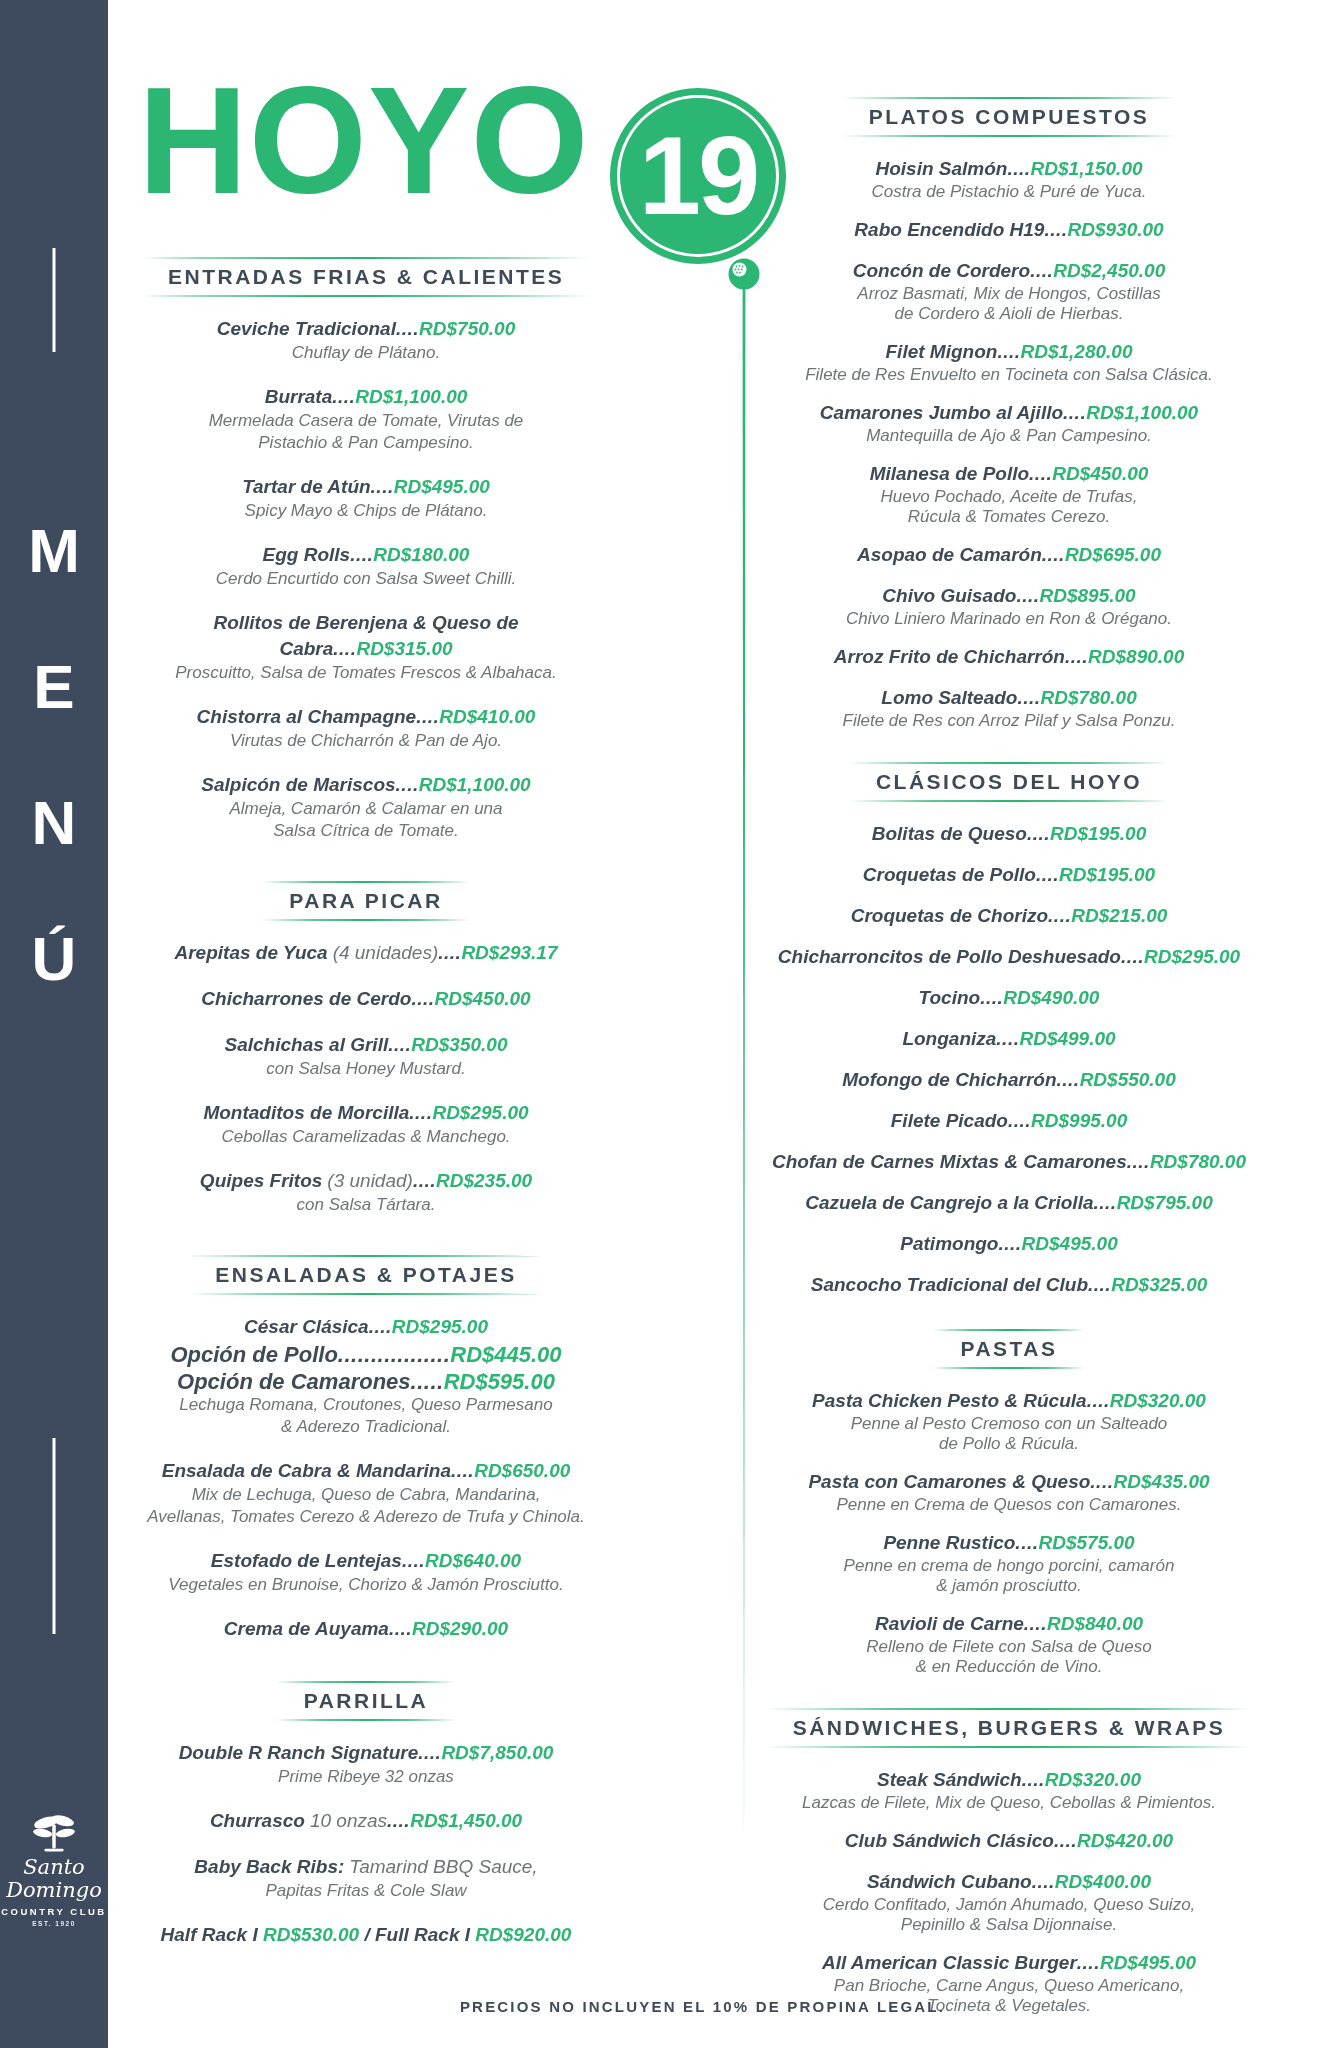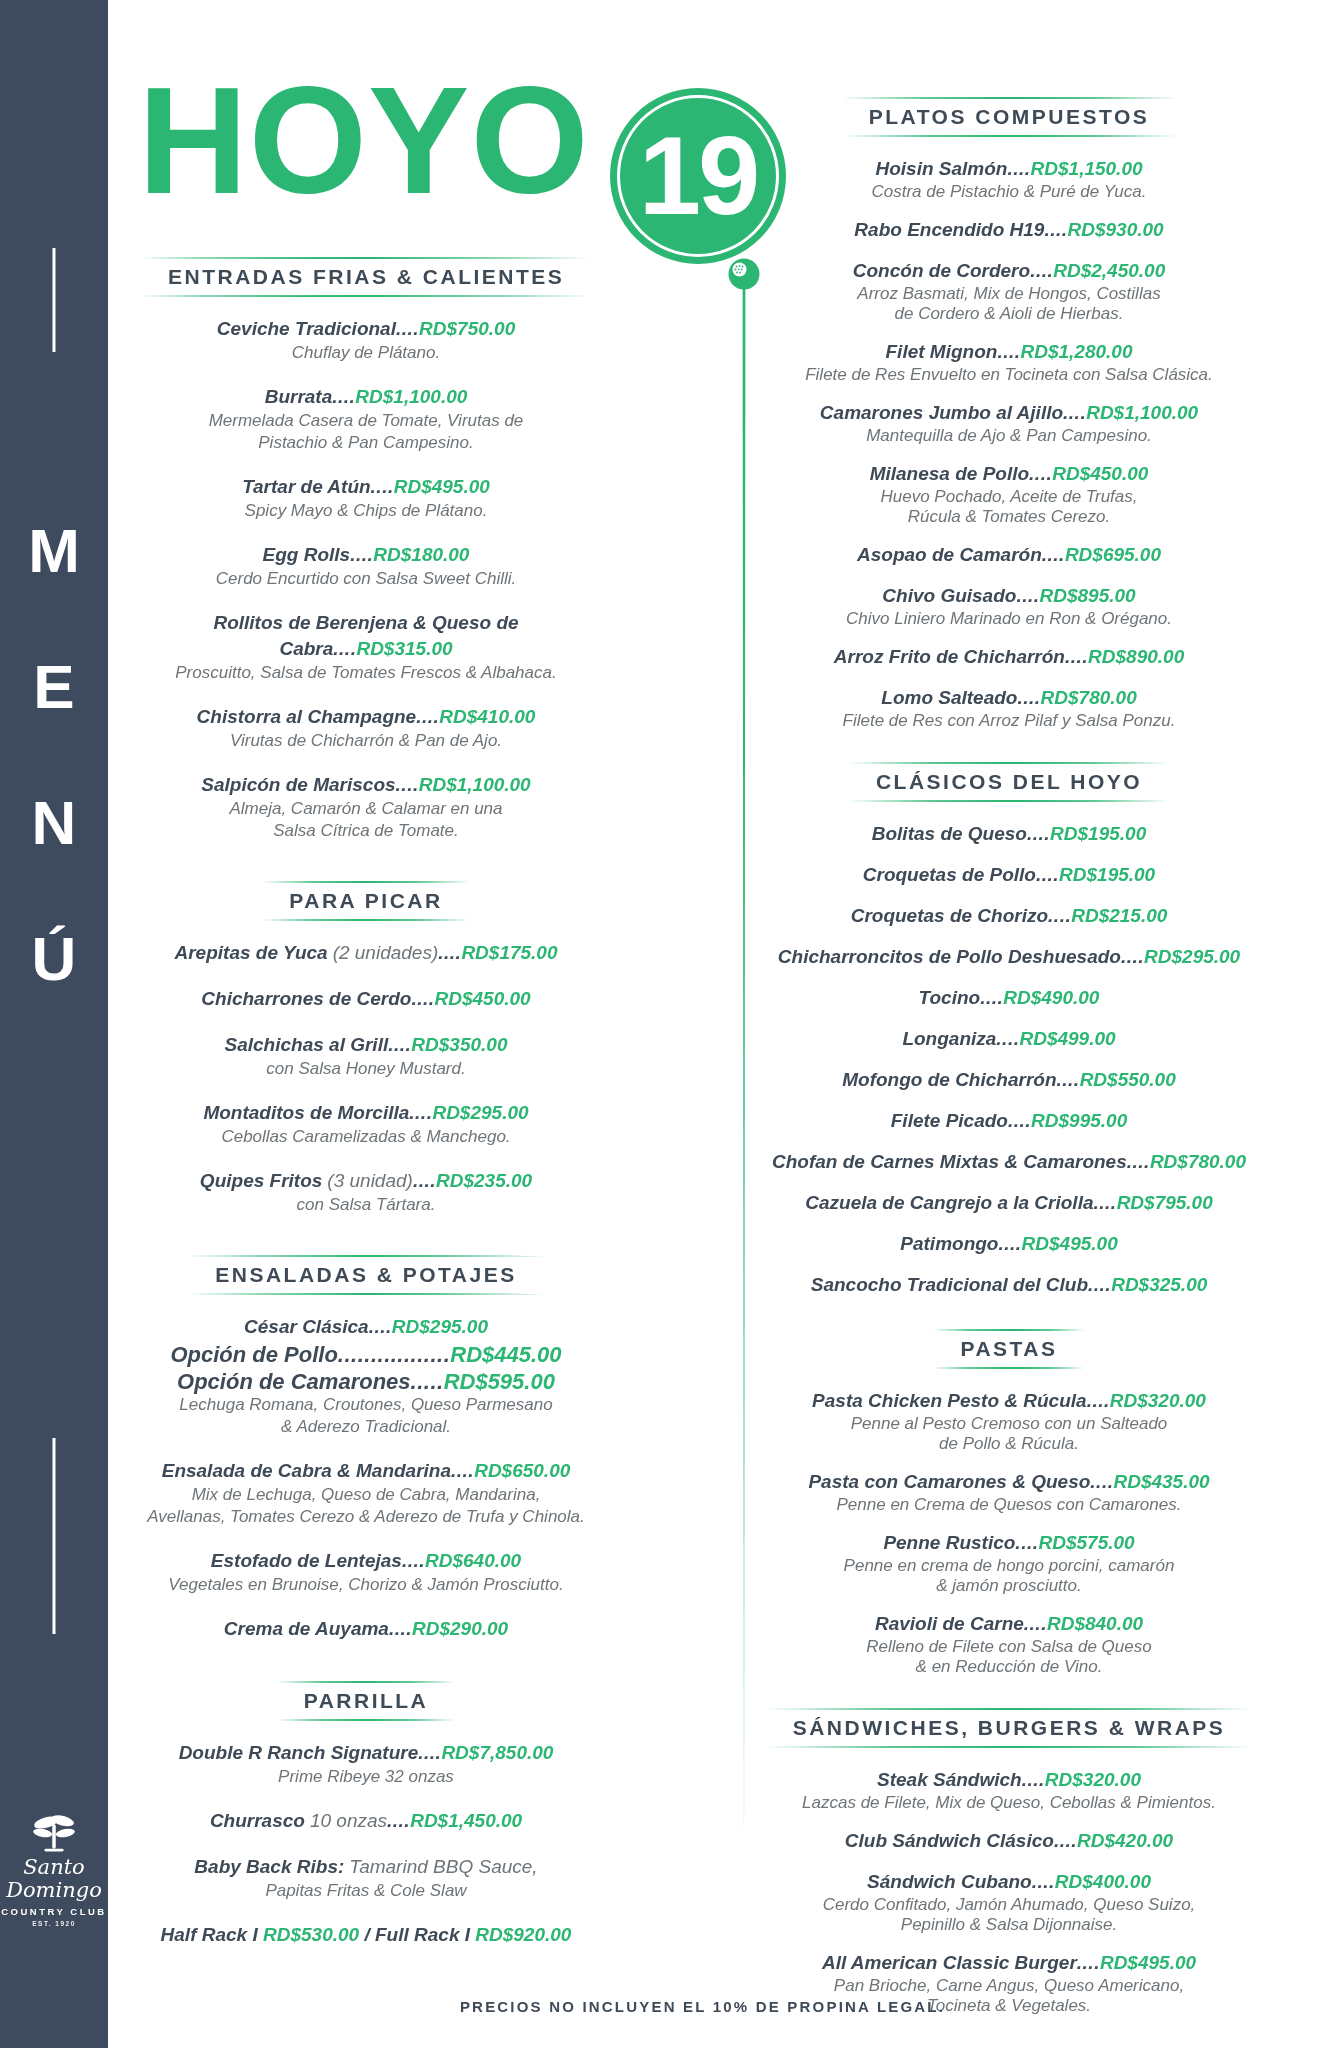--- a/index.html
+++ b/index.html
@@ -162,21 +162,21 @@
           <header class="section-header">
             <svg viewBox="0 0 100 6" preserveAspectRatio="none" class="taper-line">
               <path d="M0 3 Q50 0.2 100 3 Q50 5.8 0 3 Z" fill="#2CB673"></path>
             </svg>
             <h2 class="section-title">PARA PICAR</h2>
             <svg viewBox="0 0 100 6" preserveAspectRatio="none" class="taper-line">
               <path d="M0 3 Q50 0.2 100 3 Q50 5.8 0 3 Z" fill="#2CB673"></path>
             </svg>
           </header>
           <div class="menu-item">
-            <div class="item-line"><span class="item-name">Arepitas de Yuca</span><span class="item-note">(2 unidades)</span><span class="dots">....</span><span class="price">RD$175.00</span></div>
+            <div class="item-line"><span class="item-name">Arepitas de Yuca</span><span class="item-note">(4 unidades)</span><span class="dots">....</span><span class="price">RD$293.17</span></div>
           </div>
           <div class="menu-item">
             <div class="item-line"><span class="item-name">Chicharrones de Cerdo</span><span class="dots">....</span><span class="price">RD$450.00</span></div>
           </div>
           <div class="menu-item">
             <div class="item-line"><span class="item-name">Salchichas al Grill</span><span class="dots">....</span><span class="price">RD$350.00</span></div>
             <div class="item-desc">con Salsa Honey Mustard.</div>
           </div>
           <div class="menu-item">
             <div class="item-line"><span class="item-name">Montaditos de Morcilla</span><span class="dots">....</span><span class="price">RD$295.00</span></div>

